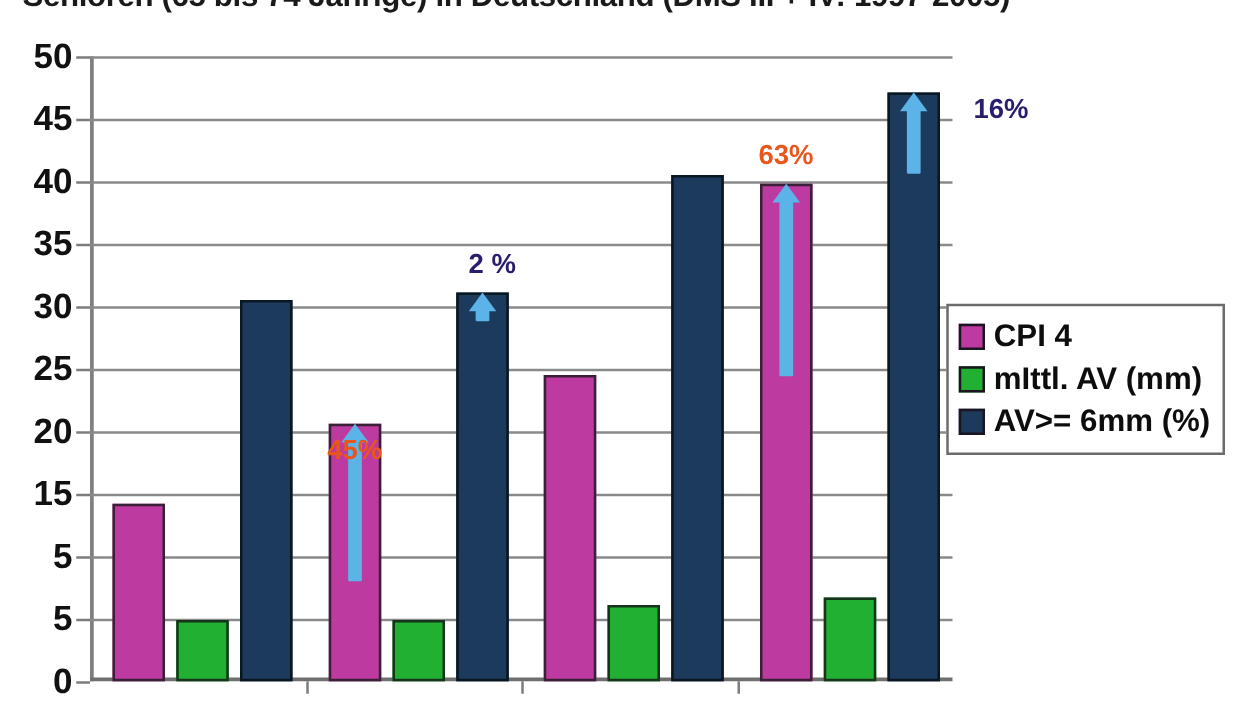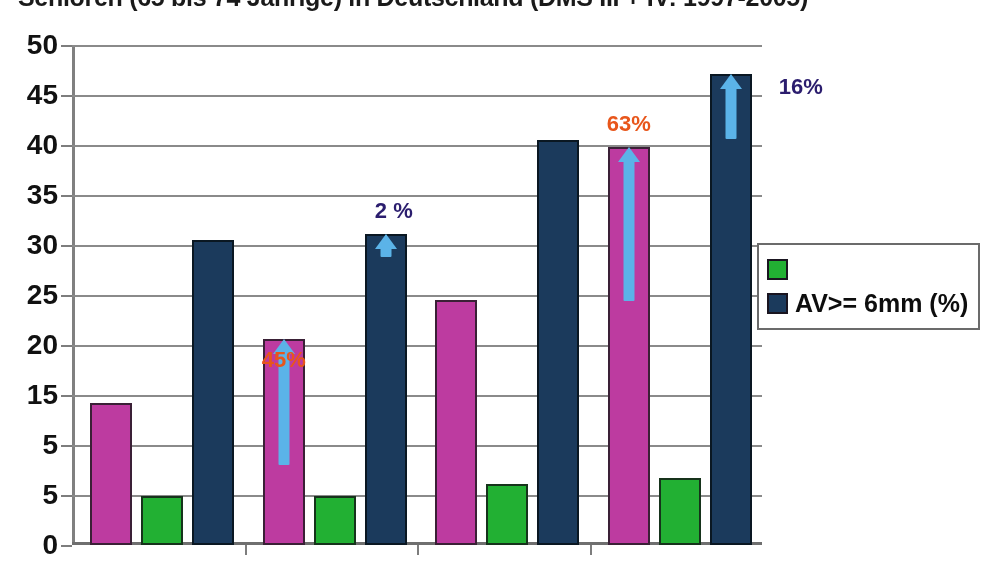--- a/index.html
+++ b/index.html
@@ -257,21 +257,26 @@
     <div id="annots">
         <div class="annot orange" style="left: 211.75px; top: 282px; margin-top: 44px;">45%</div>
         <div class="annot navy" style="left: 321.75px; top: 177px;">2 %</div>
         <div class="annot orange" style="left: 556.75px; top: 90px;">63%</div>
         <div class="annot navy" style="left: 728.75px; top: 53px;">16%</div>
       </div>
   </div>
 
   <div class="legend">
     <div class="legend-row">
+      <span class="legend-swatch cpi"></span>
+      <span class="legend-text">CPI 4</span>
+    </div>
+    <div class="legend-row">
       <span class="legend-swatch av"></span>
+      <span class="legend-text">mIttl. AV (mm)</span>
     </div>
     <div class="legend-row">
       <span class="legend-swatch av6"></span>
       <span class="legend-text">AV&gt;= 6mm (%)</span>
     </div>
   </div>
 
 </div>
 
 </body></html>

